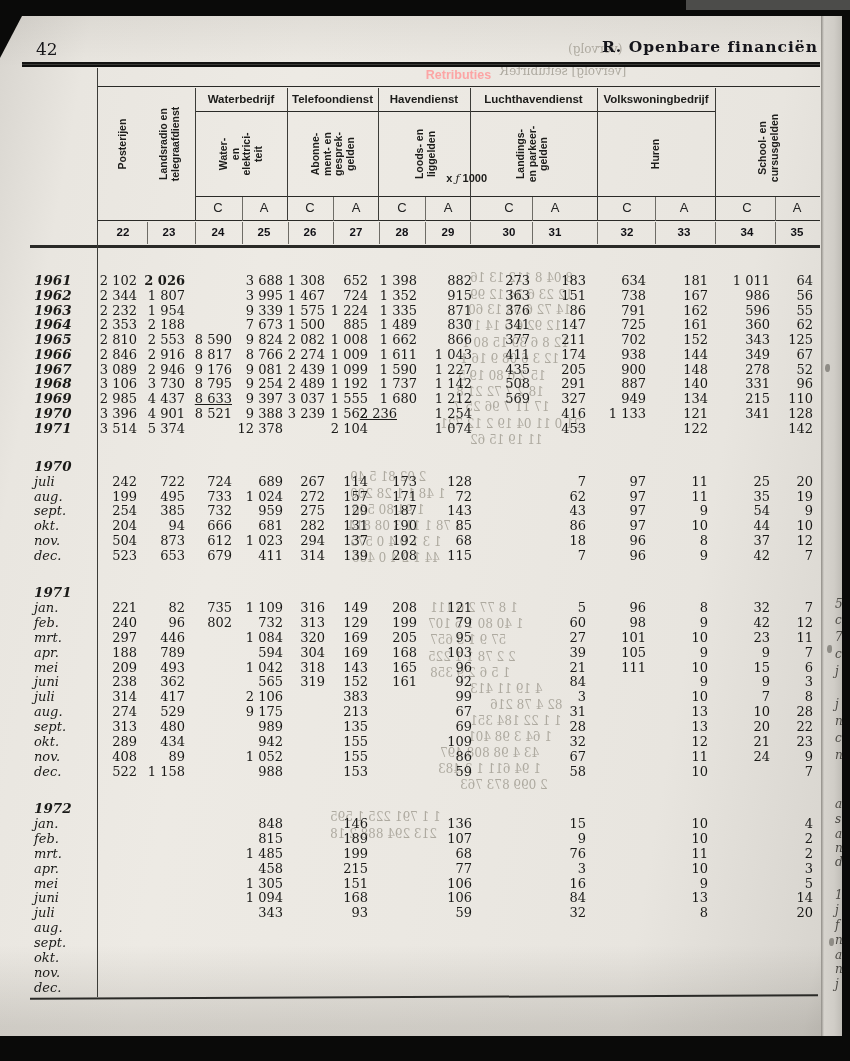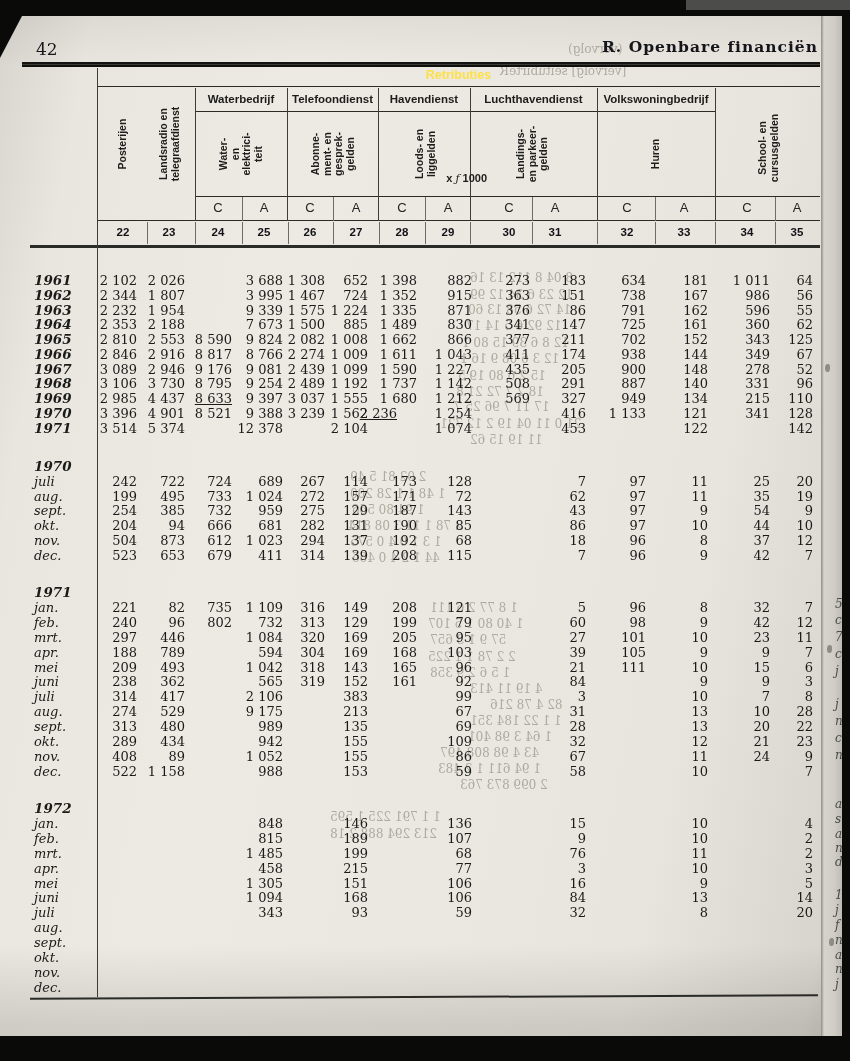--- a/index.html
+++ b/index.html
@@ -13,21 +13,21 @@
          background:linear-gradient(180deg,rgba(60,55,45,.07),rgba(0,0,0,0) 5%,rgba(0,0,0,0) 91%,rgba(60,55,45,.16) 99%);}
   .sliver{position:absolute;left:821px;top:16px;width:22px;height:1021px;z-index:2;
          background:linear-gradient(90deg,#8f8c86 0,#d6d3cd 3px,#d0cdc7 60%,#bdbab4 100%);}
   .frame{z-index:30;background:#0a0a09}
   .h{background:#2a2a27;z-index:4}
   .v{background:#3c3c38;width:1px;z-index:4}
   .tick{background:#6e6c66;width:1px;z-index:4}
   .thick{background:linear-gradient(180deg,#131312 35%,#3a3a36 50%,#0f0f0e 65%);z-index:4}
   .pgnum{font:400 17px "DejaVu Serif",serif;color:#17171a;z-index:5}
   .ptitle{font:700 15.5px "DejaVu Serif",serif;color:#14141a;letter-spacing:1px;text-align:right;z-index:5}
-  .ttitle{font:700 12.5px "Liberation Sans",sans-serif;color:#fde047;text-align:center;z-index:5}
+  .ttitle{font:700 12.5px "Liberation Sans",sans-serif;color:#fca5a5;text-align:center;z-index:5}
   .glabel{font:700 11.5px/20px "Liberation Sans",sans-serif;color:#1c1c1a;text-align:center;z-index:5;white-space:nowrap}
   .vlab{font:700 10.5px/11.5px "Liberation Sans",sans-serif;color:#1d1d1b;text-align:center;
         white-space:pre-line;z-index:5;width:150px}
   .rot{transform:translate(-50%,-50%) rotate(-90deg)}
   .unit{font:700 11px "Liberation Sans",sans-serif;color:#1c1c1a;z-index:5;white-space:nowrap}
   .unit i{font-family:"DejaVu Serif",serif;font-weight:400}
   .ca{font:400 13px "Liberation Sans",sans-serif;color:#222;z-index:5;transform:translateX(-50%)}
   .cnum{font:700 11.5px "Liberation Sans",sans-serif;color:#121217;z-index:5;transform:translateX(-50%)}
   .row{position:absolute;left:0;width:850px;height:15px;z-index:5}
   .cell{position:absolute;top:0;font:400 13px/15px "DejaVu Serif",serif;color:#1a1a18;white-space:nowrap}
@@ -186,21 +186,21 @@
     <div class="cnum abs" style="left: 448px; top: 226px;">29</div>
     <div class="cnum abs" style="left: 509px; top: 226px;">30</div>
     <div class="cnum abs" style="left: 555px; top: 226px;">31</div>
     <div class="cnum abs" style="left: 627px; top: 226px;">32</div>
     <div class="cnum abs" style="left: 684px; top: 226px;">33</div>
     <div class="cnum abs" style="left: 747px; top: 226px;">34</div>
     <div class="cnum abs" style="left: 797px; top: 226px;">35</div>
     <div class="row" style="left: 0px; top: 273px; width: 850px; height: 15px;">
       <span class="rl yr">1961</span>
       <span class="cell" style="right: 713px;">2 102</span>
-      <span class="cell" style="right: 665px;">2 026</span>
+      <span class="cell" style="right: 665px; font-weight: bold;">2 026</span>
       <span class="cell" style="right: 567px;">3 688</span>
       <span class="cell" style="right: 525px;">1 308</span>
       <span class="cell" style="right: 482px;">652</span>
       <span class="cell" style="right: 433px;">1 398</span>
       <span class="cell" style="right: 378px;">882</span>
       <span class="cell" style="right: 320px;">273</span>
       <span class="cell" style="right: 264px;">183</span>
       <span class="cell" style="right: 204px;">634</span>
       <span class="cell" style="right: 142px;">181</span>
       <span class="cell" style="right: 80px;">1 011</span>

